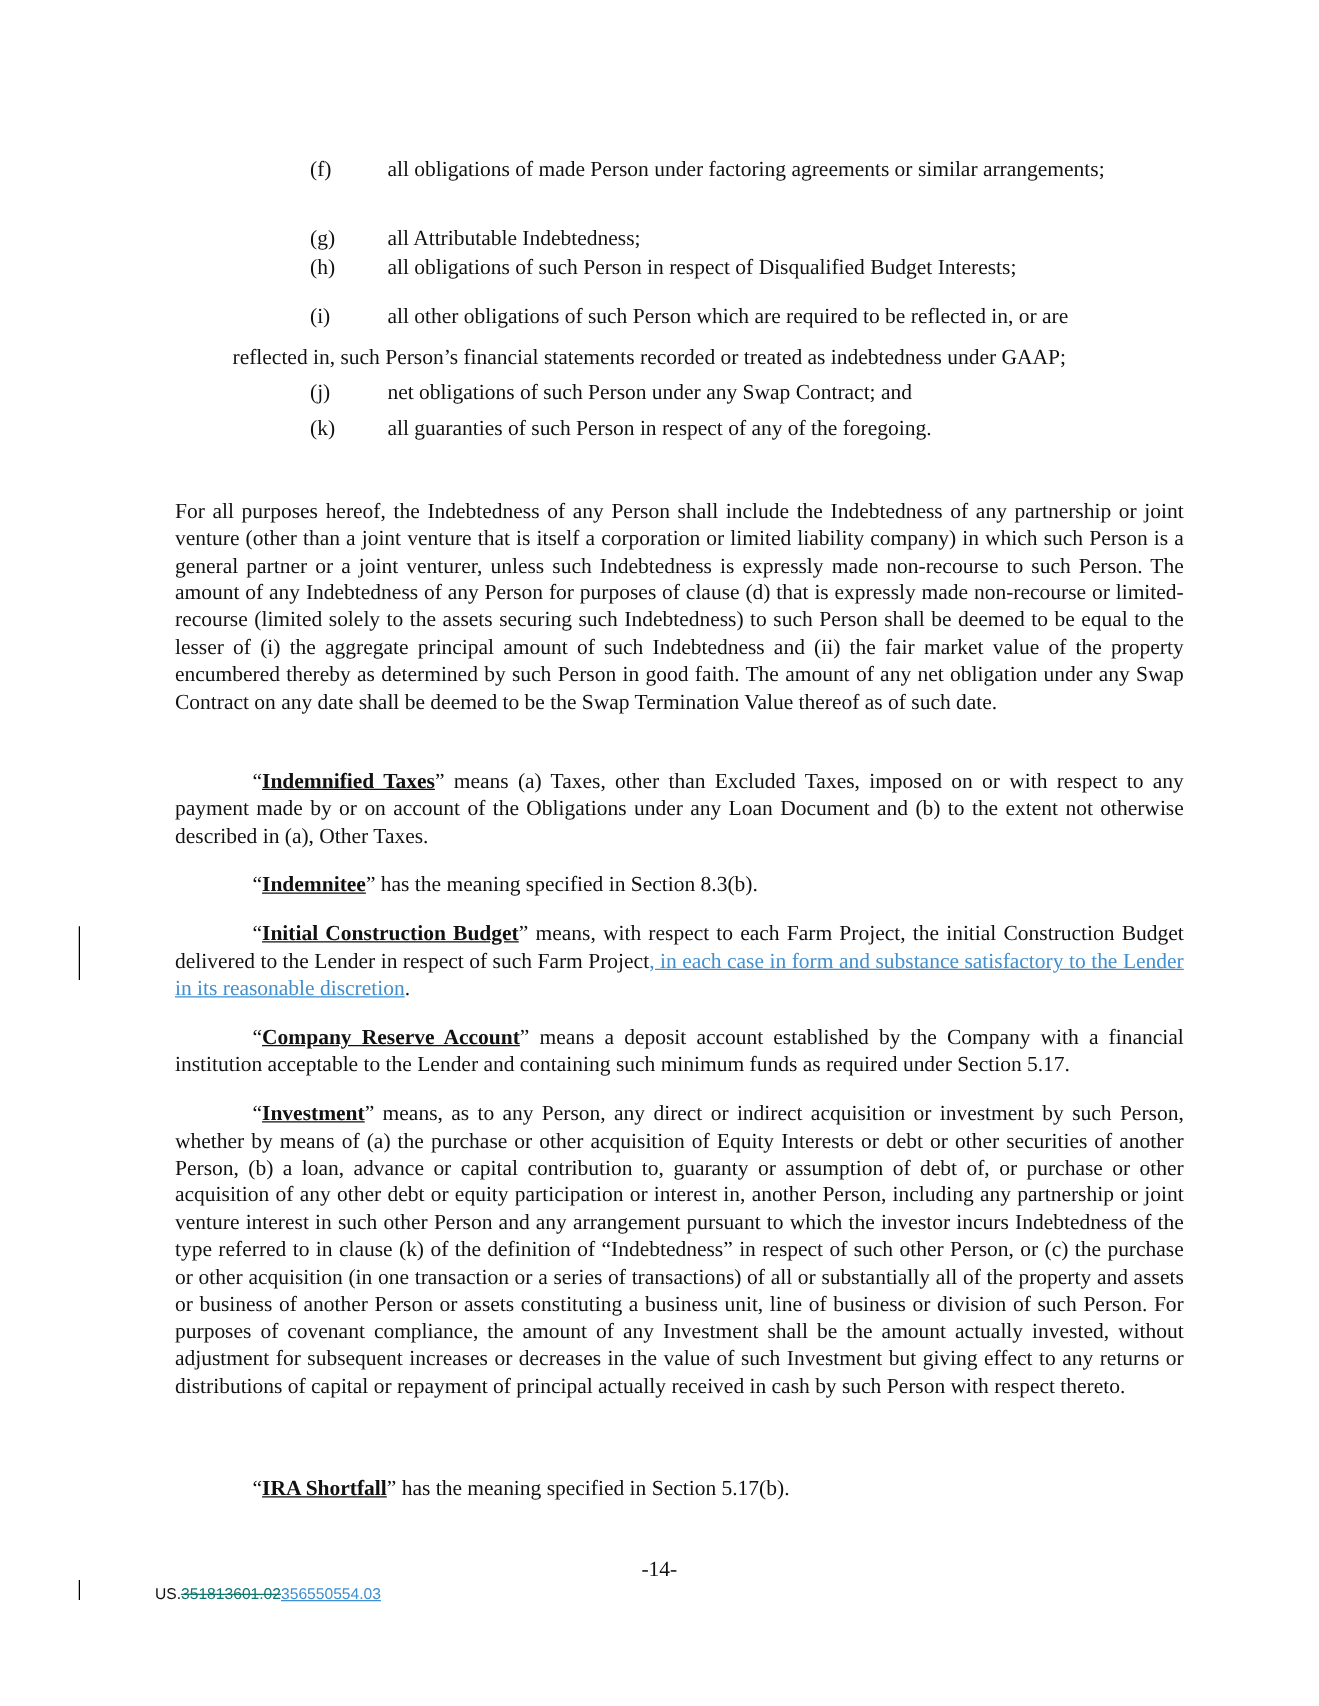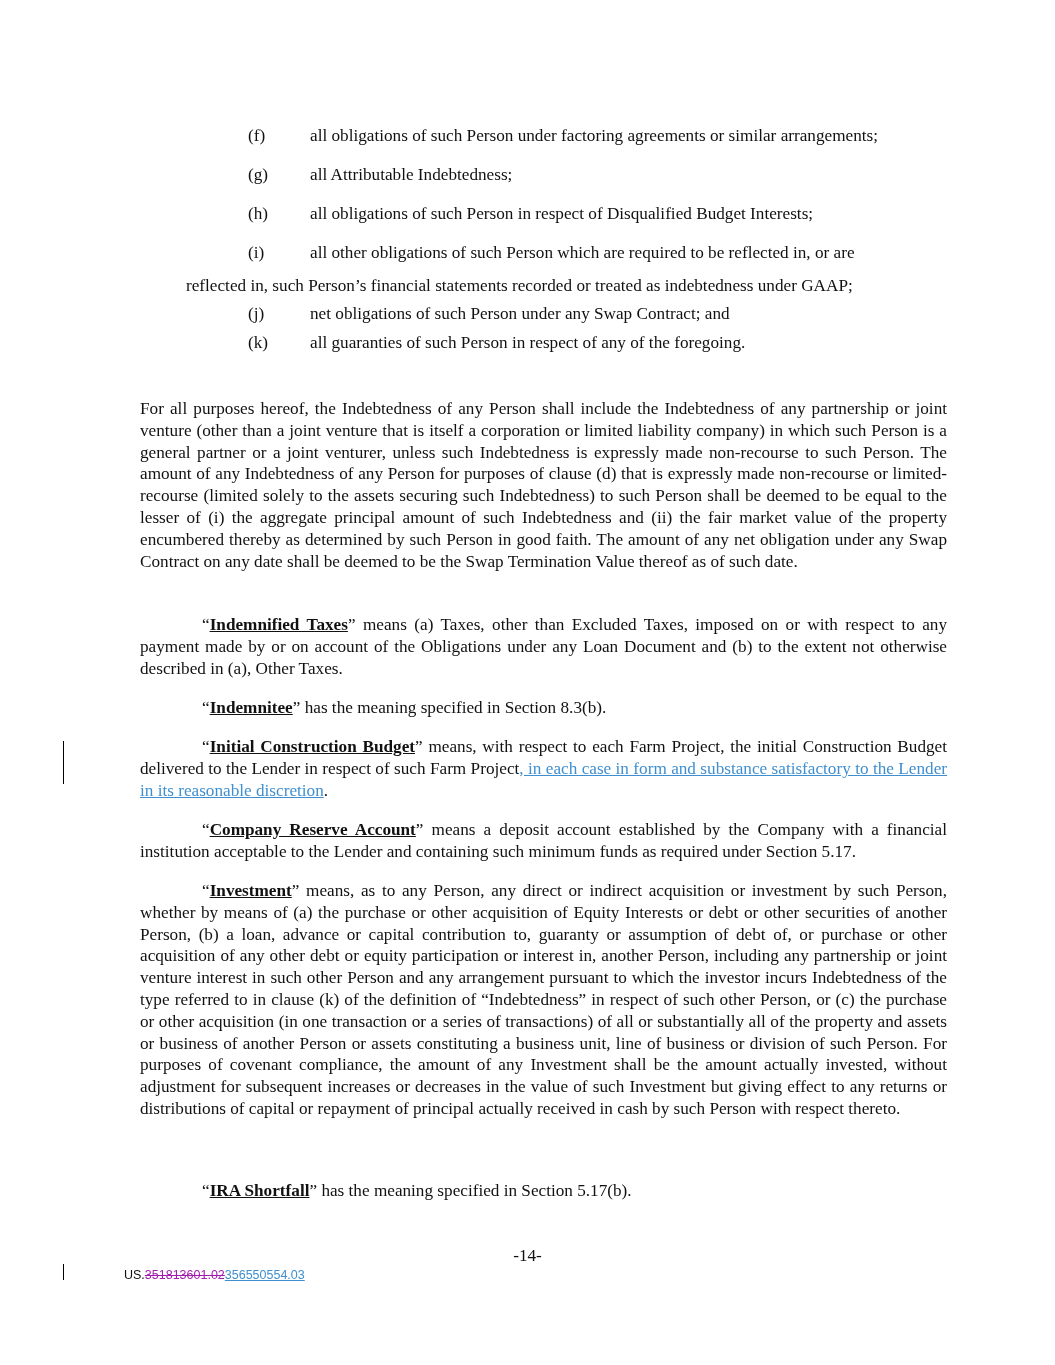--- a/index.html
+++ b/index.html
@@ -3,31 +3,31 @@
 <meta charset="utf-8">
 <style>
   html, body { margin: 0; padding: 0; background: #ffffff; }
   body { width: 1055px; height: 1365px; position: relative; overflow: hidden;
     font-family: "Liberation Serif", serif; color: #111; font-size: 17.2px; line-height: 21.8px; }
   .p { position: absolute; left: 124px; width: 807px; text-align: justify; margin: 16px; }
   .item { position: absolute; left: 248px; white-space: nowrap; }
   .item .lbl { display: inline-block; width: 62px; }
   .u { text-decoration: underline; font-weight: bold; }
   .ins { color: #3f8fd0; text-decoration: underline; }
-  .del { color: #a21caf; text-decoration: line-through; }
+  .del { color: #0f766e; text-decoration: line-through; }
   .ind { display: inline-block; width: 62px; }
   .cbar { position: absolute; width: 1px; background: #000; }
   .footer-id { position: absolute; left: 124px; top: 1265px; font-family: "Liberation Sans", sans-serif; font-size: 12.5px; }
   .pnum { position: absolute; left: 0; width: 1055px; text-align: center; top: 1245px; }
 </style>
 </head>
 <body>
 
-<div class="item" style="top:125px"><span class="lbl">(f)</span><span>all obligations of such Person under factoring agreements or similar arrangements;</span></div>
-<div class="item" style="top:164px"><span class="lbl">(g)</span><span>all Attributable Indebtedness;</span></div>
+<div class="item" style="top:125px"><span class="lbl">(f)</span><span>all obligations of made Person under factoring agreements or similar arrangements;</span></div>
+<div class="item" style="top:180px"><span class="lbl">(g)</span><span>all Attributable Indebtedness;</span></div>
 <div class="item" style="top:203px"><span class="lbl">(h)</span><span>all obligations of such Person in respect of Disqualified Budget Interests;</span></div>
 <div class="item" style="top:242px"><span class="lbl">(i)</span><span>all other obligations of such Person which are required to be reflected in, or are</span></div>
 <div class="item" style="top:275px; left:186px">reflected in, such Person’s financial statements recorded or treated as indebtedness under GAAP;</div>
 <div class="item" style="top:303px"><span class="lbl">(j)</span><span>net obligations of such Person under any Swap Contract; and</span></div>
 <div class="item" style="top:332px"><span class="lbl">(k)</span><span>all guaranties of such Person in respect of any of the foregoing.</span></div>
 
 <p class="p" style="top:382px">For all purposes hereof, the Indebtedness of any Person shall include the Indebtedness of any partnership or joint venture (other than a joint venture that is itself a corporation or limited liability company) in which such Person is a general partner or a joint venturer, unless such Indebtedness is expressly made non-recourse to such Person.  The amount of any Indebtedness of any Person for purposes of clause (d) that is expressly made non-recourse or limited-recourse (limited solely to the assets securing such Indebtedness) to such Person shall be deemed to be equal to the lesser of (i) the aggregate principal amount of such Indebtedness and (ii) the fair market value of the property encumbered thereby as determined by such Person in good faith.  The amount of any net obligation under any Swap Contract on any date shall be deemed to be the Swap Termination Value thereof as of such date.</p>
 
 <p class="p" style="top:598px"><span class="ind"></span><span>“</span><span class="u">Indemnified Taxes</span><span>”</span><span> means (a) Taxes, other than Excluded Taxes, imposed on or with respect to any payment made by or on account of the Obligations under any Loan Document and (b) to the extent not otherwise described in (a), Other Taxes.</span></p>
 

